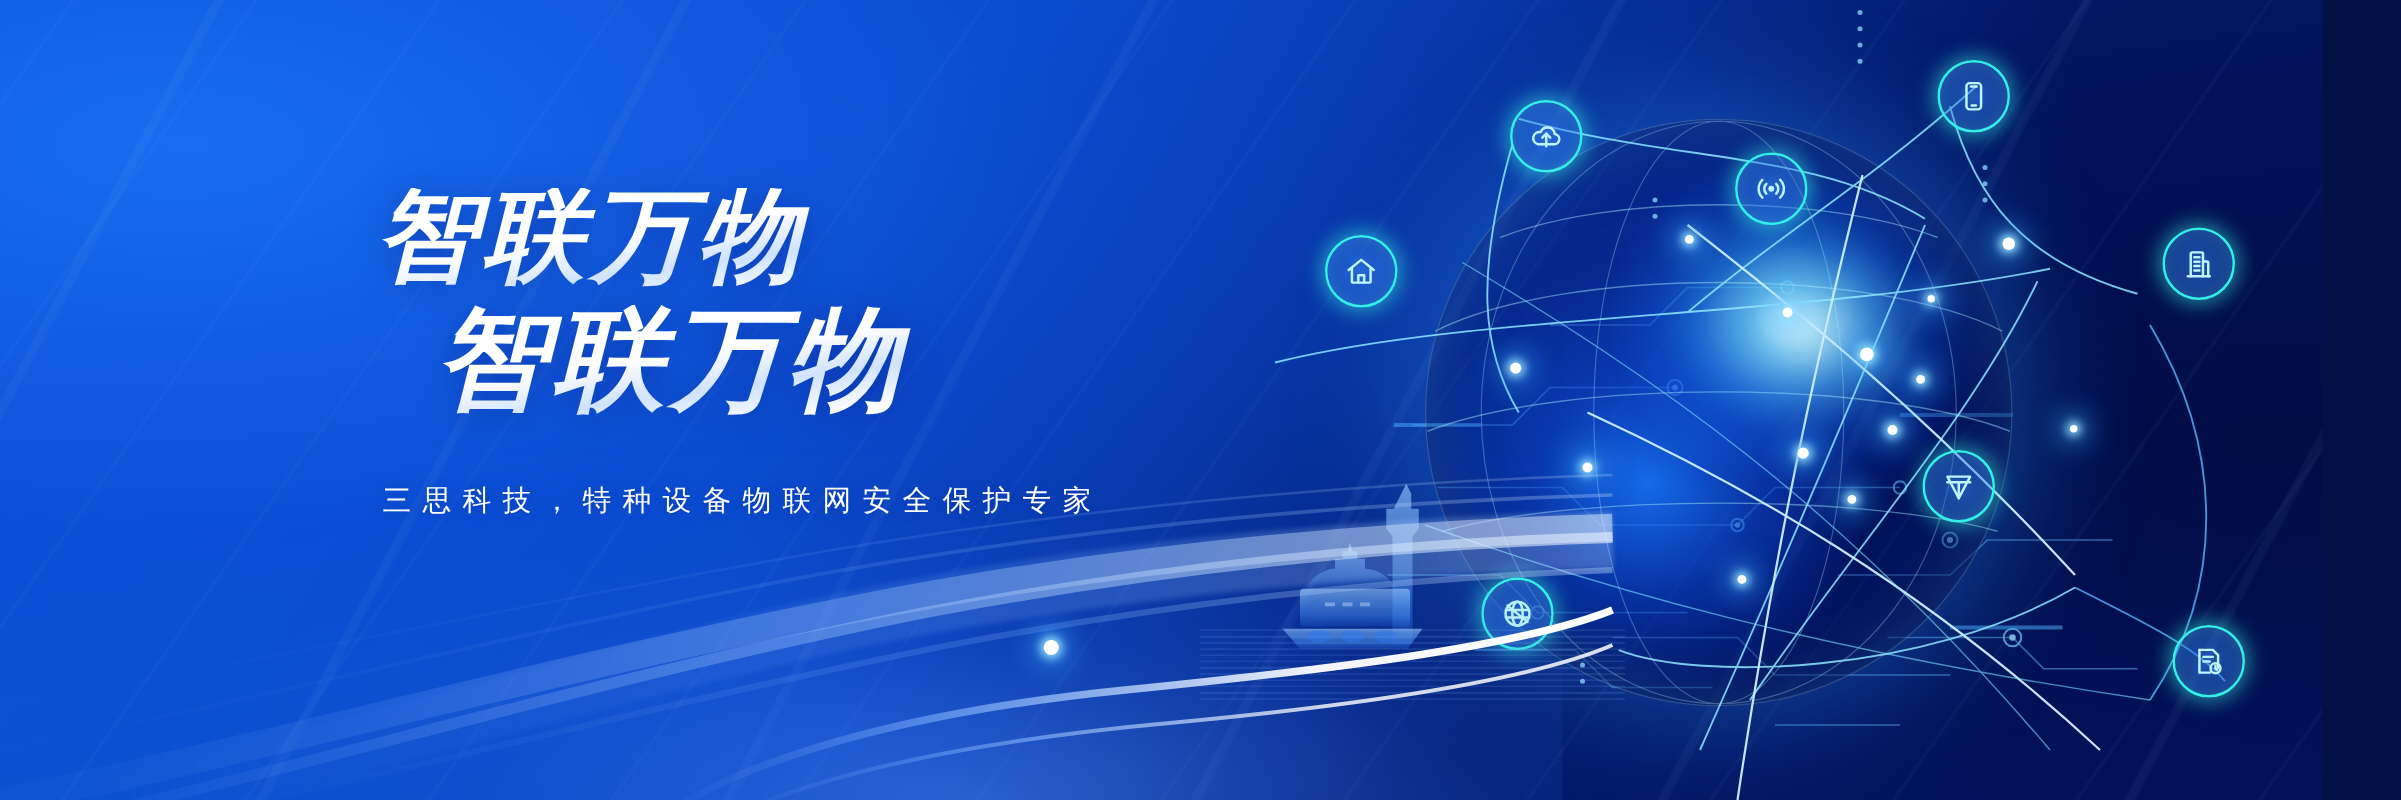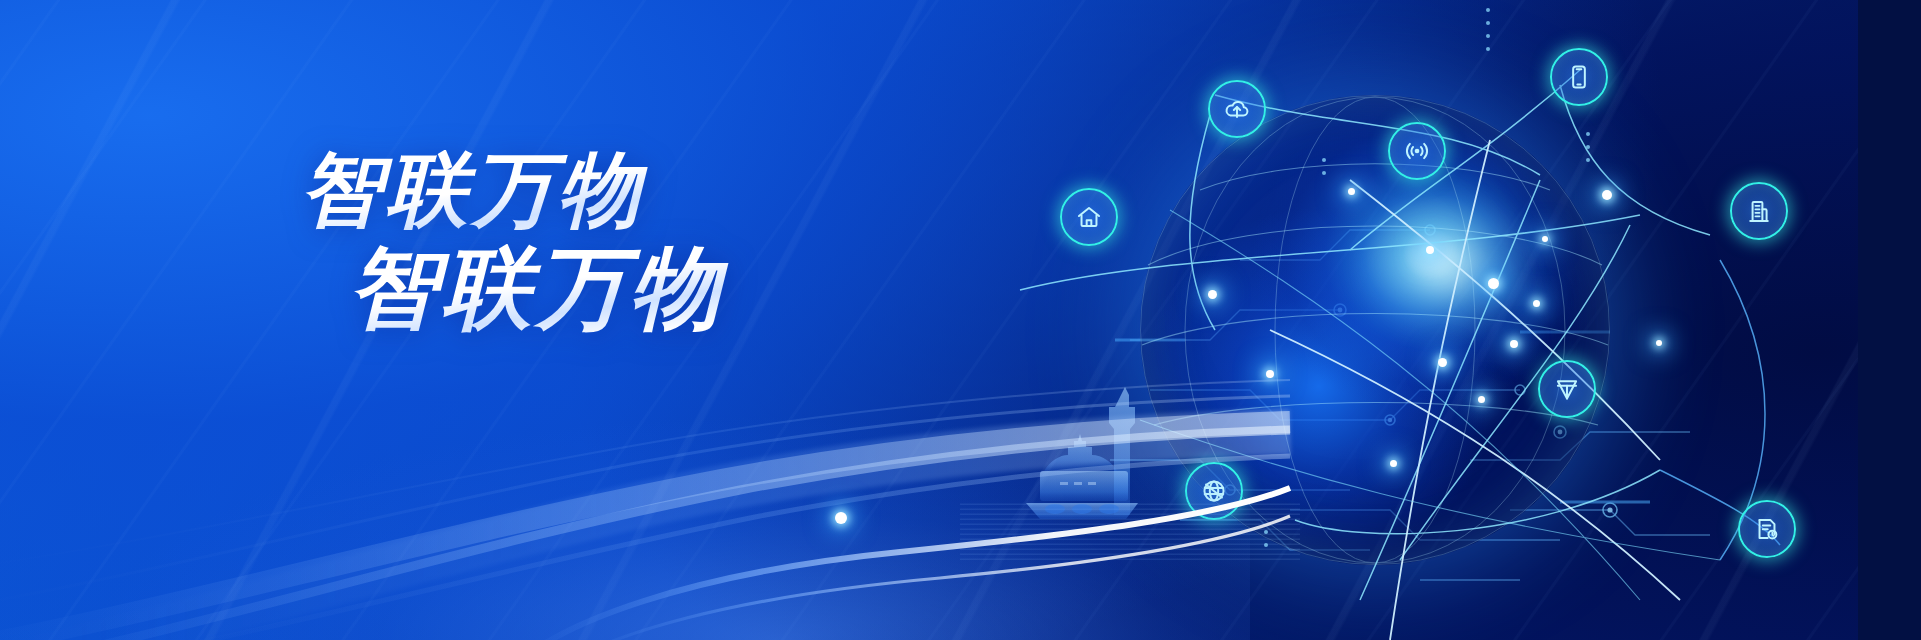--- a/index.html
+++ b/index.html
@@ -384,15 +384,16 @@
 
       <path d="M-60 300 C160 268 380 206 660 150 C880 106 1130 82 1350 76" stroke="url(#tg3)" stroke-width="3" fill="none" opacity=".5"></path>
       <path d="M-60 260 C180 230 400 178 680 128 C900 88 1140 66 1350 60" stroke="url(#tg3)" stroke-width="2" fill="none" opacity=".4"></path>
     </svg>
   </div>
   <div class="dot" style="left:835px;top:512px;width:12px;height:12px;"></div>
 
   <div class="copy">
     <div class="line l1">智联万物</div>
     <div class="line l2">智联万物</div>
+    <div class="subtitle">三思科技，特种设备物联网安全保护专家</div>
   </div>
 
 </div>
 
 </body></html>

